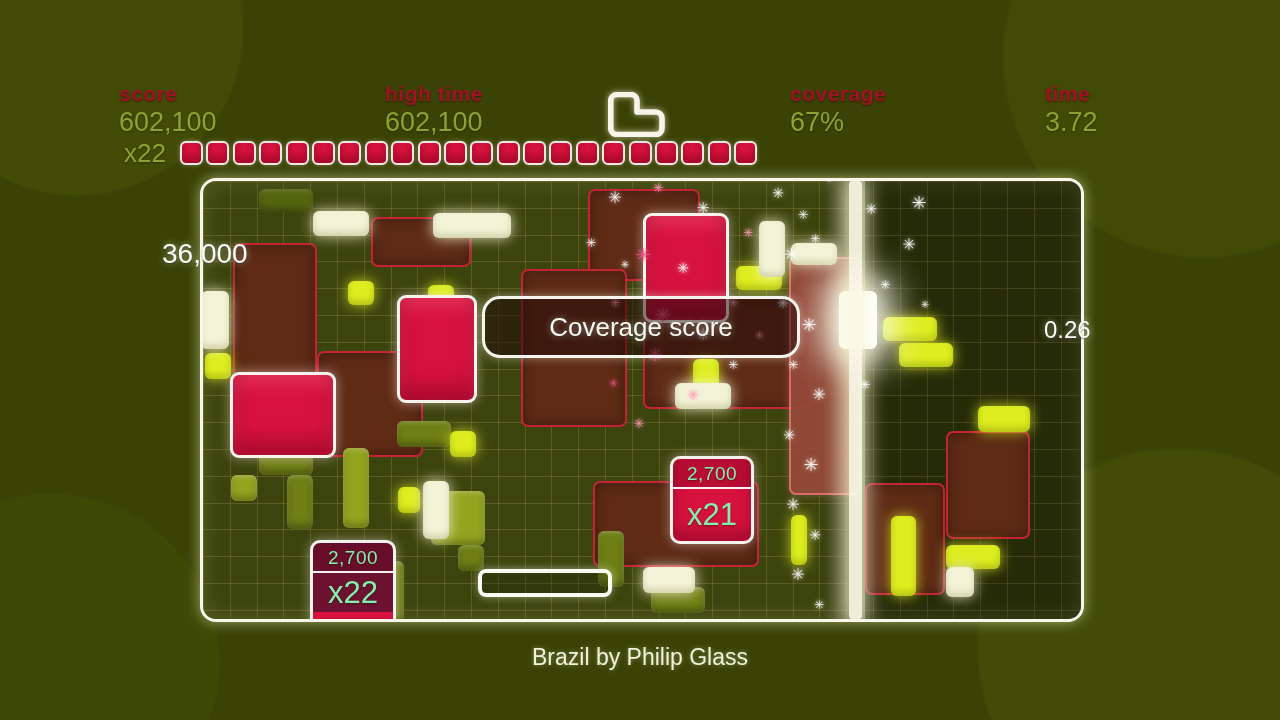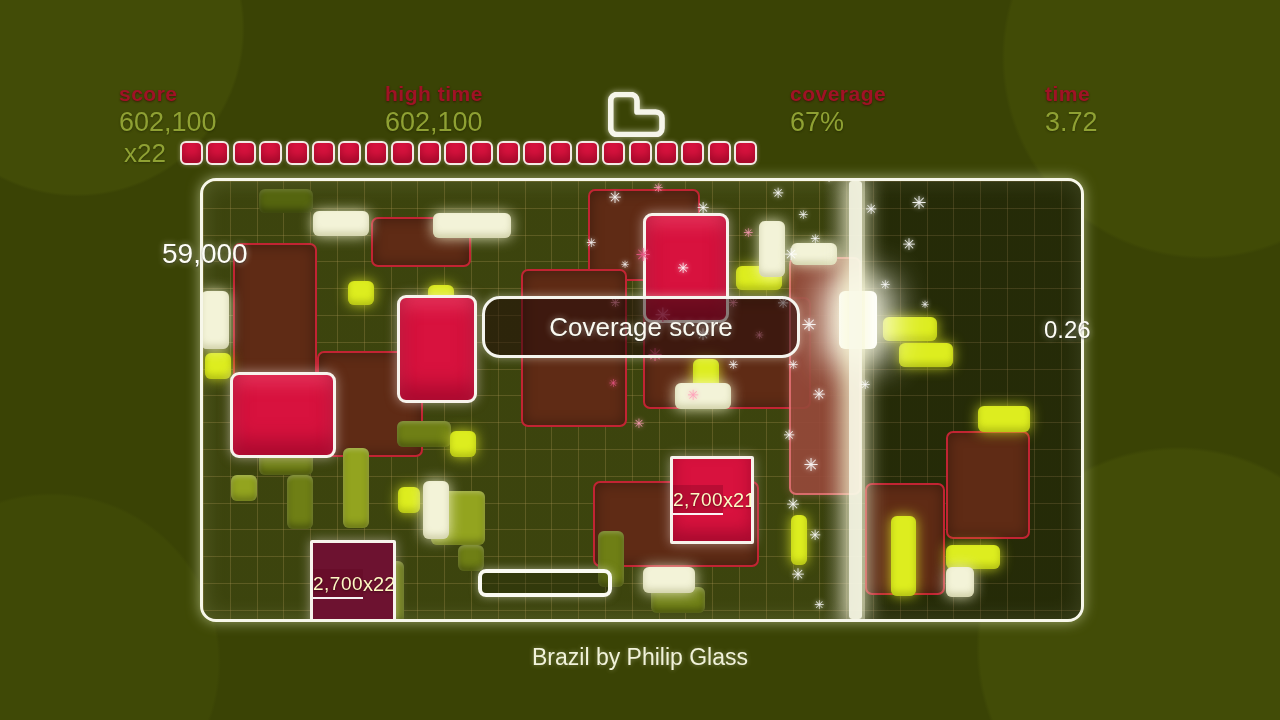--- a/index.html
+++ b/index.html
@@ -54,27 +54,27 @@
   .olive-dark{background:#55650f;border-radius:6px;box-shadow:inset 0 2px 4px rgba(255,255,255,.15), inset 0 -4px 7px rgba(0,0,0,.35)}
   
   .beam-band{position:absolute;top:0;bottom:0;left:620px;width:42px;z-index:3;
     background:linear-gradient(to right, rgba(246,246,216,0), rgba(246,246,216,.38))}
   .beam-core{position:absolute;top:0;bottom:0;left:646px;width:13px;z-index:4;border-radius:3px;
     background:rgba(248,248,230,.92);box-shadow:0 0 20px 5px rgba(248,248,210,.8)}
   
   .sparkles{position:absolute;inset:0;z-index:6;pointer-events:none}
   .sparkle{position:absolute;transform:translate(-50%,-50%);font-family:"DejaVu Sans",sans-serif;line-height:1;opacity:.92;text-shadow:0 0 5px currentcolor}
   
-  .score-quad{position:absolute;z-index:7;box-sizing:border-box;border:3px solid var(--white-soft);border-radius:2px;
-    background:var(--crimson);overflow:hidden;display:flex;flex-direction:row;align-items:center;color:#fef9c3;
+  .score-quad{position:absolute;z-index:7;box-sizing:border-box;border:3px solid var(--white-soft);border-radius:10px;
+    background:var(--crimson);overflow:hidden;display:flex;flex-direction:column;align-items:center;color:#86efac;
     box-shadow:0 0 12px rgba(255,240,240,.45), inset 0 -10px 16px rgba(110,0,28,.45)}
   .score-quad.dark{background:#6d1230;box-shadow:0 0 12px rgba(255,240,240,.45)}
   .sq-score{width:100%;text-align:center;font-size:19px;padding:4px 0 2px;border-bottom:2px solid rgba(255,255,255,.95);
     background:rgba(90,0,25,.25);letter-spacing:.5px;text-shadow:0 1px 2px rgba(0,0,0,.4)}
-  .sq-mult{flex:1;display:flex;align-items:center;justify-content:center;font-size:20px;text-shadow:0 1px 2px rgba(0,0,0,.4)}
+  .sq-mult{flex:1;display:flex;align-items:center;justify-content:center;font-size:31px;text-shadow:0 1px 2px rgba(0,0,0,.4)}
   .sq-strip{width:100%;height:13px;background:var(--crimson)}
   
   .cursor{position:absolute;left:275px;top:388px;width:134px;height:28px;z-index:8;box-sizing:border-box;
     border:4px solid #fafaf2;border-radius:8px;background:rgba(20,25,6,.25);box-shadow:0 0 8px rgba(250,250,230,.5)}
   
   #banner{position:absolute;left:482px;top:296px;width:318px;height:62px;z-index:30;box-sizing:border-box;
     border:3.5px solid #f5f5ee;border-radius:18px;background:rgba(32,9,9,.52);
     display:flex;align-items:center;justify-content:center;font-size:26px;color:#fafaf2;
     text-shadow:0 0 6px rgba(255,255,240,.5), 0 1px 2px rgba(0,0,0,.5);
     box-shadow:0 0 10px rgba(250,250,230,.45)}
@@ -234,15 +234,15 @@
       <span class="sparkle" style="left: 706px; top: 64px; font-size: 16px; color: rgb(255, 255, 255);">✳</span>
       <span class="sparkle" style="left: 682px; top: 104px; font-size: 12px; color: rgb(255, 255, 255);">✳</span>
       <span class="sparkle" style="left: 722px; top: 124px; font-size: 10px; color: rgb(255, 255, 255);">✳</span>
       <span class="sparkle" style="left: 662px; top: 204px; font-size: 12px; color: rgb(255, 255, 255);">✳</span>
       <span class="sparkle" style="left: 716px; top: 22px; font-size: 18px; color: rgb(255, 255, 255);">✳</span>
     </div>
   <div class="cursor"></div>
 </div>
 
 <div id="banner">Coverage score</div>
-<div class="popup" id="popup-left">59,000</div>
+<div class="popup" id="popup-left">36,000</div>
 <div class="popup" id="popup-right">0.26</div>
 <div id="footer">Brazil by Philip Glass</div>
 
 </body></html>

